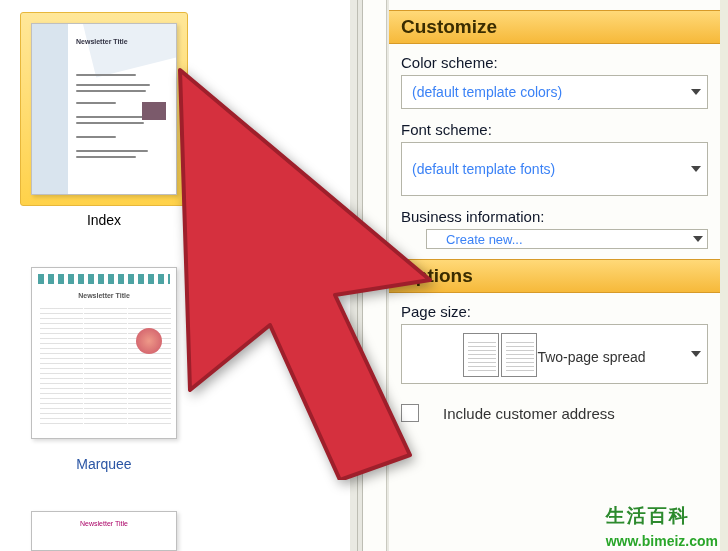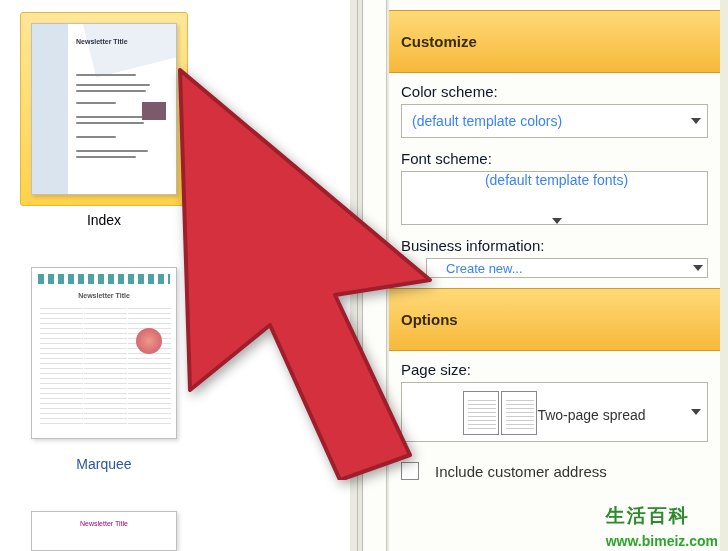--- a/index.html
+++ b/index.html
@@ -93,35 +93,35 @@
   .right-pane {
     position:absolute; left:389px; top:0; right:8px; height:100%;
     background:#fdfdfa;
     padding-top:10px;
   }
   .section-header {
     margin: 0 0 8px 0;
     background: linear-gradient(#ffd978, #f6b93a);
     border:1px solid #d79a28;
     border-left:none; border-right:none;
-    padding: 22px 12px;
+    padding: 5px 12px;
     font-weight:bold;
-    font-size:15px;
+    font-size:19px;
     color:#3a2c00;
   }
   .field-group { padding: 2px 12px 10px 12px; }
   .field-label { font-size:15px; color:#0f172a; margin-bottom:4px; }
   .dropdown {
     display:flex; align-items:center; justify-content:space-between;
     background:#fff; border:1px solid #b5b5a8;
     height:34px; padding:0 6px 0 10px;
     font-size:14px; color:#3b82f6;
     cursor:pointer;
   }
-  .dropdown.tall { height:54px;flex-direction:column; }
+  .dropdown.tall { height:54px; }
   .dropdown.short { height:20px; font-size:13px; padding:0 4px 0 19px;margin-left:25px; }
   .page-size-box {
     display:flex; align-items:center; justify-content:center;
     flex-direction:row;
     background:#fff; border:1px solid #b5b5a8;
     padding:8px 6px 6px 6px;
     position:relative;
     cursor:pointer;
   }
   .page-size-box .chev {
@@ -135,21 +135,21 @@
     display:flex; gap:2px;
   }
   .spread-icon .page {
     width:36px; height:44px; background:#fff; border:1px solid #888;
     background-image: repeating-linear-gradient(#ccc 0 1px, transparent 1px 4px);
     background-position: 4px 8px;
     background-size: 28px 30px;
     background-repeat:no-repeat;
   }
   .checkbox-row {
-    display:flex; align-items:center; gap:16px;
+    display:flex; align-items:center; gap:24px;
     padding: 10px 12px; font-size:15px;
   }
   .checkbox {
     width:18px; height:18px; border:1px solid #888; background:#fff;
     cursor:pointer;
   }
   .scrollbar {
     position:absolute; right:0; top:0; width:8px; height:100%;
     background:#ececdf;
   }

